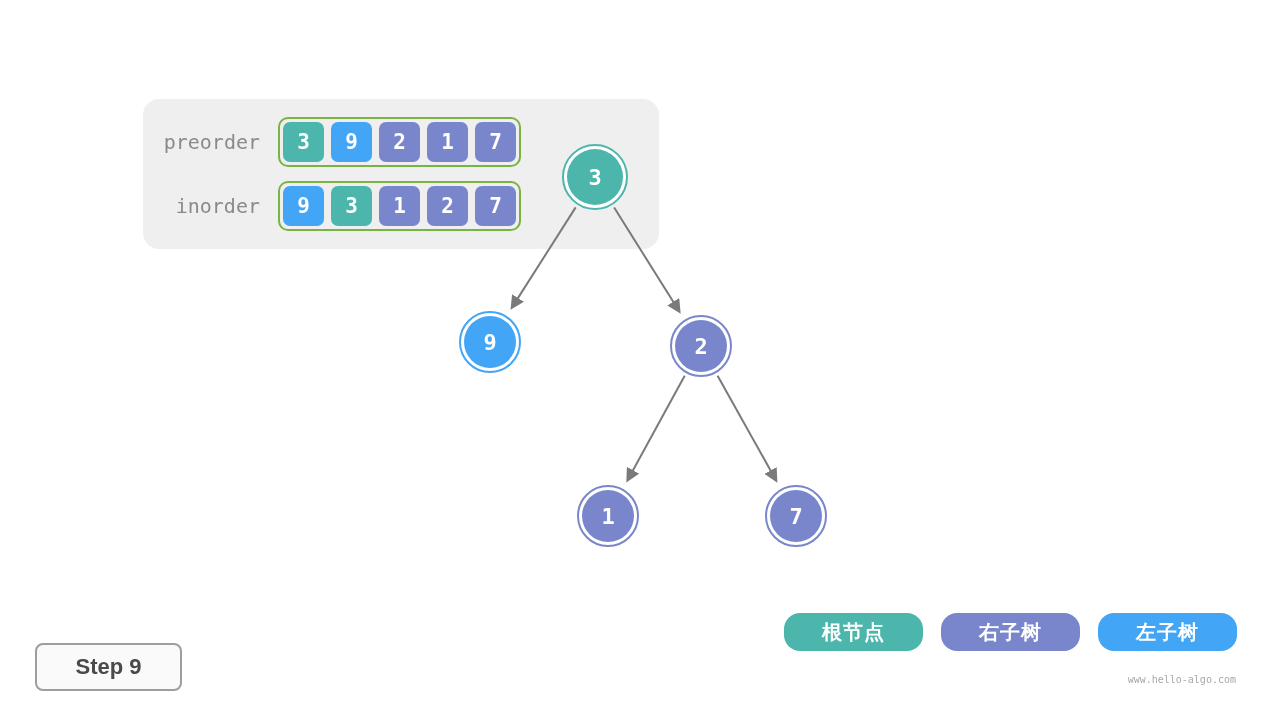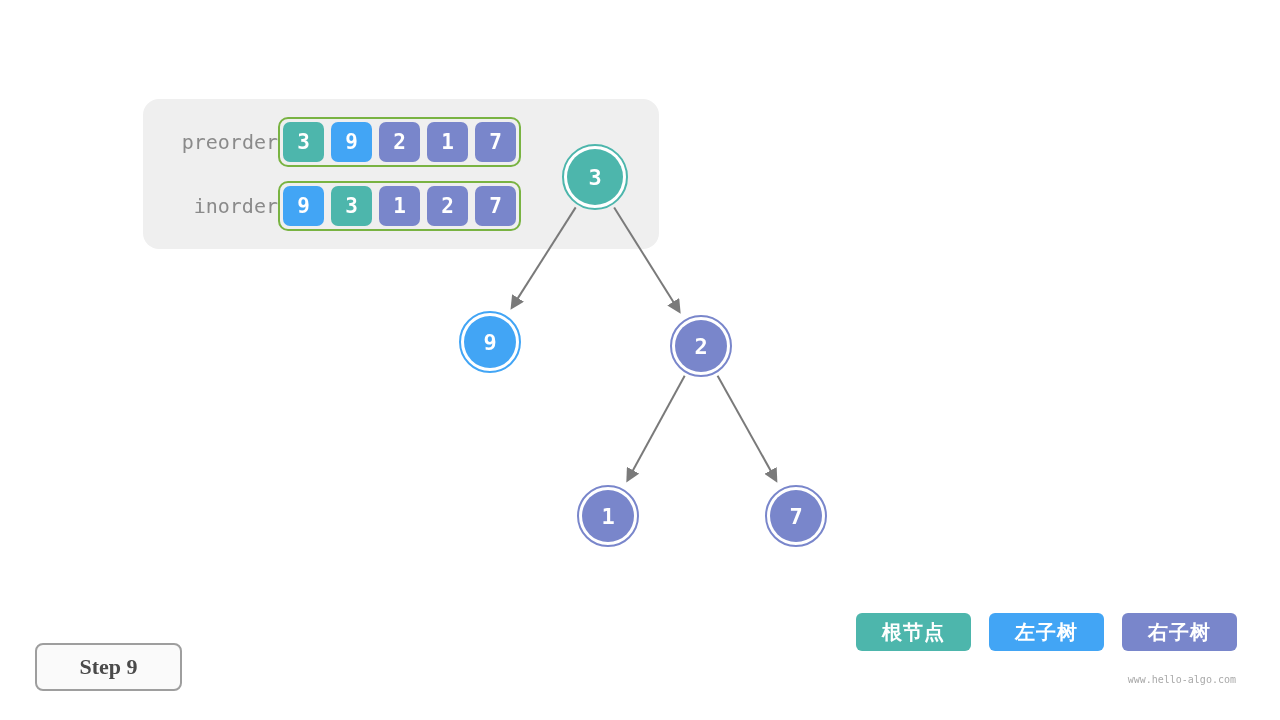--- a/index.html
+++ b/index.html
@@ -11,21 +11,21 @@
   #edges-svg { position: absolute; left: 0; top: 0; width: 1280px; height: 720px; z-index: 1; }
 
   .panel {
     position: absolute; left: 143px; top: 99px; width: 516px; height: 150px;
     background: #efefef; border-radius: 16px; z-index: 0;
     padding-top: 19px;
     display: flex; flex-direction: column; gap: 17px;
   }
   .trav-row { display: flex; align-items: center; height: 47px; }
   .trav-label {
-    width: 135px; text-align: right;
+    width: 135px; padding-right: 18px; text-align: right;
     color: #8a8a8a; font-size: 20px; font-family: "DejaVu Sans Mono", monospace;
   }
   .cell-box {
     display: flex; gap: 7px; padding: 3px;
     border: 2px solid #79b342; border-radius: 10px;
   }
   .cell {
     width: 41px; height: 40px; border-radius: 7px;
     display: flex; align-items: center; justify-content: center;
     color: #ffffff; font-size: 21px; font-weight: bold;
@@ -44,32 +44,32 @@
     display: flex; align-items: center; justify-content: center;
     color: #ffffff; font-size: 22px; font-weight: bold;
     font-family: "DejaVu Sans Mono", monospace;
   }
 
   .legend {
     position: absolute; top: 613px; right: 43px;
     display: flex; gap: 18px; z-index: 2;
   }
   .legend-chip {
-    height: 38px; padding: 0 26px; border-radius: 6px;
+    height: 38px; padding: 0 38px; border-radius: 16px;
     display: flex; align-items: center; justify-content: center;
     color: #ffffff; font-size: 20px; font-weight: bold;
     font-family: "Liberation Sans", sans-serif; letter-spacing: 1px;
   }
 
   .step-box {
     position: absolute; left: 35px; top: 643px; width: 147px; height: 48px;
     background: #fafafa; border: 2px solid #9e9e9e; border-radius: 8px;
     display: flex; align-items: center; justify-content: center;
     color: #4a4a4a; font-size: 22px; font-weight: bold;
-    font-family: Liberation Serif, serif; z-index: 2;
+    font-family: Liberation Sans, sans-serif; z-index: 2;
   }
 
   .watermark {
     position: absolute; right: 44px; top: 674px;
     color: #a9a9a9; font-size: 10px;
     font-family: "DejaVu Sans Mono", monospace; z-index: 2;
   }
 </style>
 </head>
 <body>
@@ -128,22 +128,22 @@
       <div class="node" style="left: 577px; top: 485px; border-color: rgb(121, 134, 203);">
         <div class="node-inner" style="background: rgb(121, 134, 203);">1</div>
       </div>
       <div class="node" style="left: 765px; top: 485px; border-color: rgb(121, 134, 203);">
         <div class="node-inner" style="background: rgb(121, 134, 203);">7</div>
       </div>
     </div>
 
   <div class="legend" id="legend-container">
       <div class="legend-chip" style="background: rgb(77, 182, 172);">根节点</div>
+      <div class="legend-chip" style="background: rgb(121, 134, 203);">右子树</div>
       <div class="legend-chip" style="background: rgb(66, 165, 245);">左子树</div>
-      <div class="legend-chip" style="background: rgb(121, 134, 203);">右子树</div>
     </div>
 
   <div class="step-box">
     <span>Step 9</span>
   </div>
 
   <div class="watermark">www.hello-algo.com</div>
 
 </div>
 

